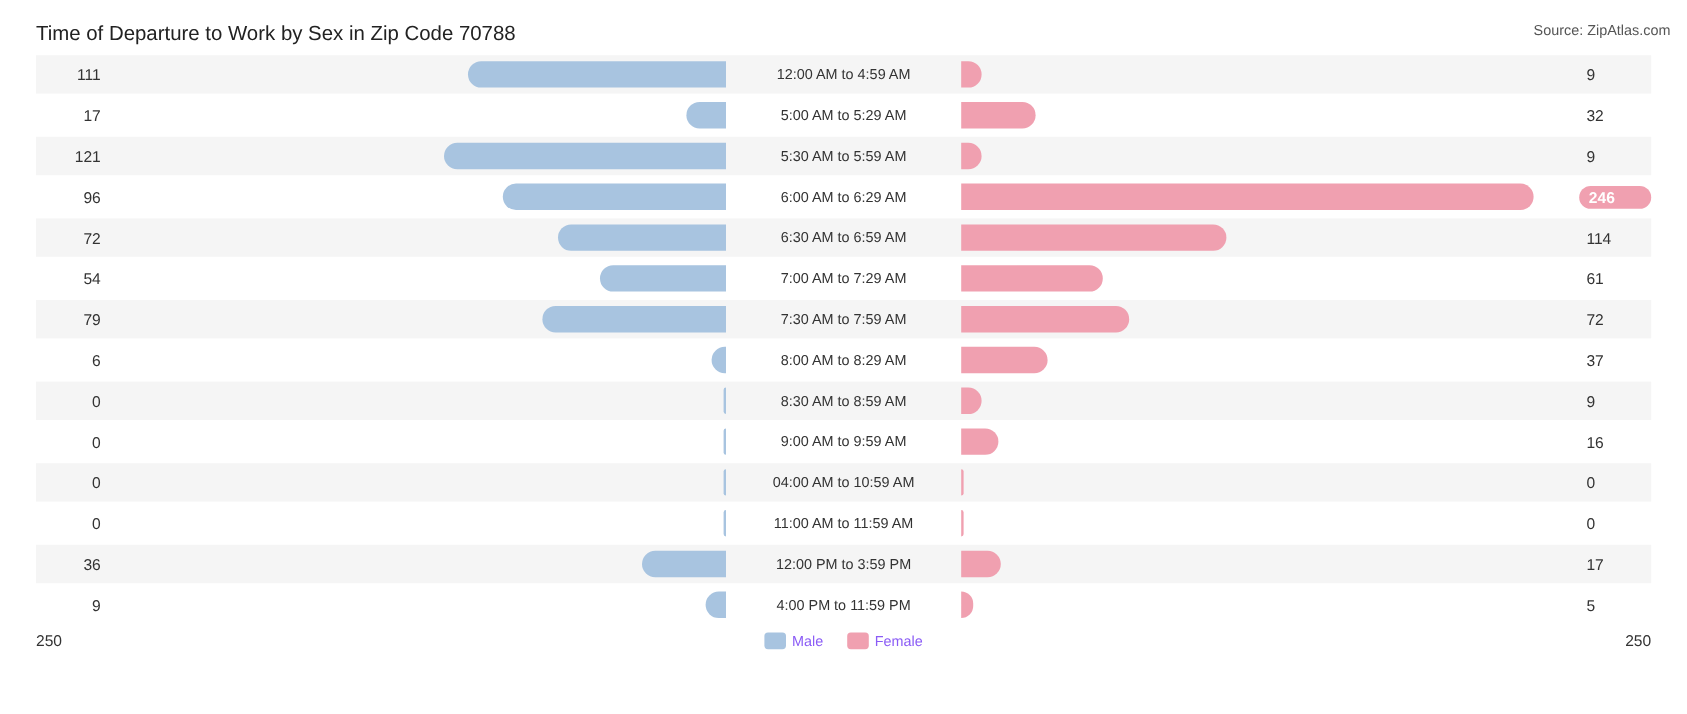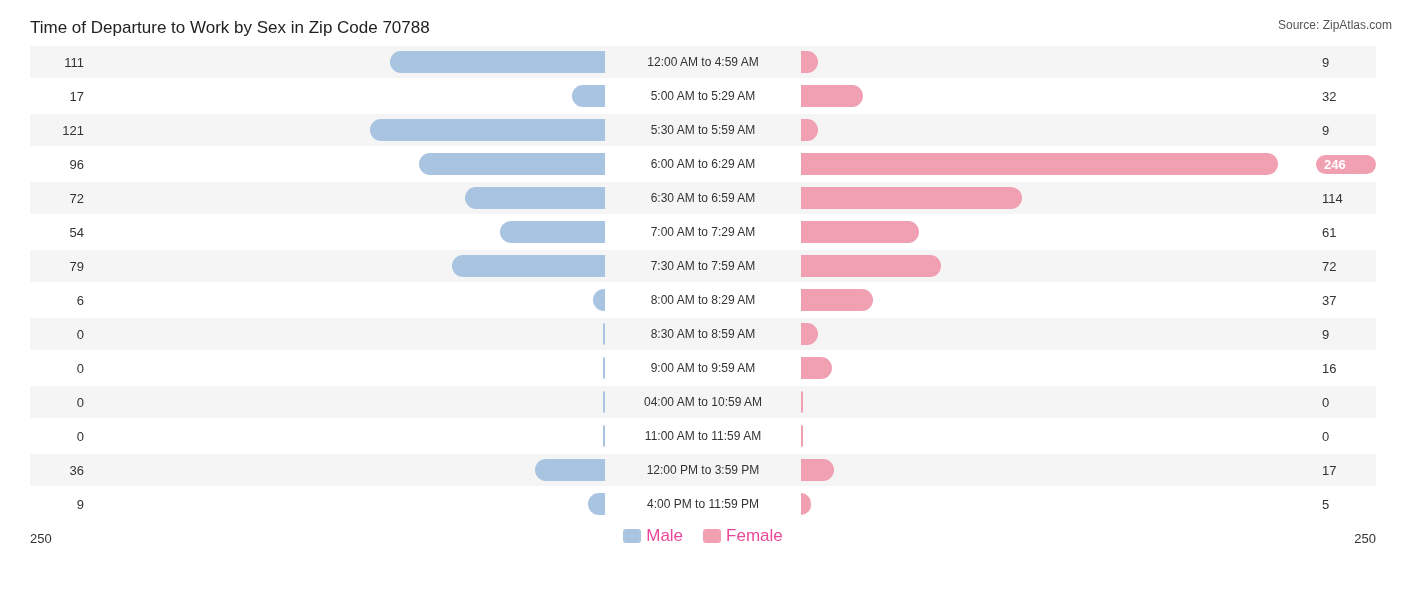--- a/index.html
+++ b/index.html
@@ -134,22 +134,22 @@
       color: #333;
       width: 60px;
     }
     .footer-val-right {
       text-align: right;
     }
     .legend {
       display: flex;
       gap: 20px;
       align-items: center;
-      font-size: 17px;
-      color: #ec4899;
+      font-size: 12px;
+      color: #8b5cf6;
     }
     .legend-item {
       display: flex;
       align-items: center;
       gap: 5px;
     }
     .legend-box {
       width: 18px;
       height: 14px;
       border-radius: 3px;

